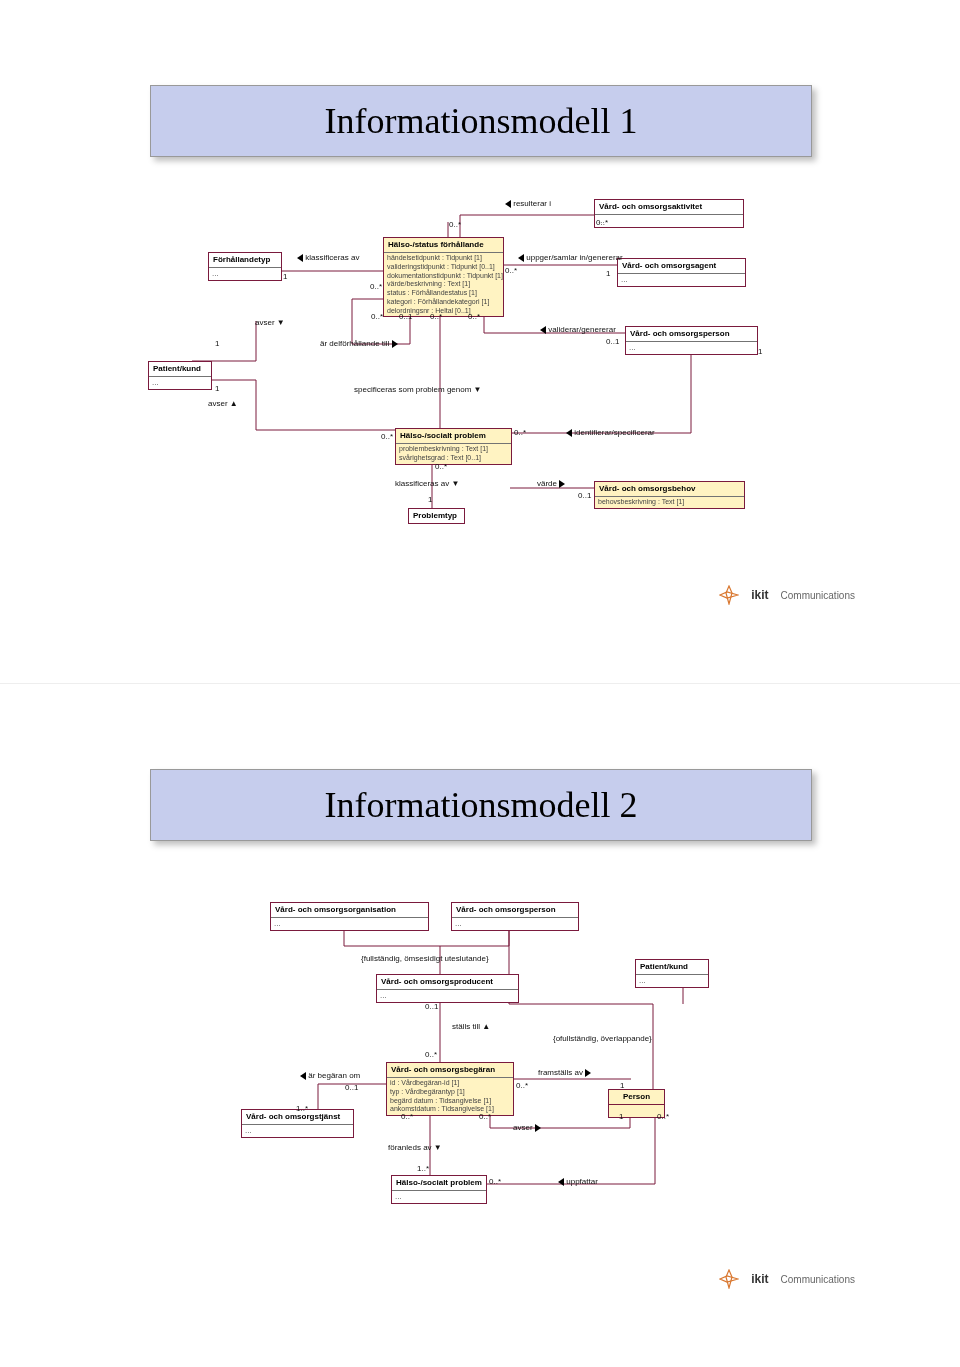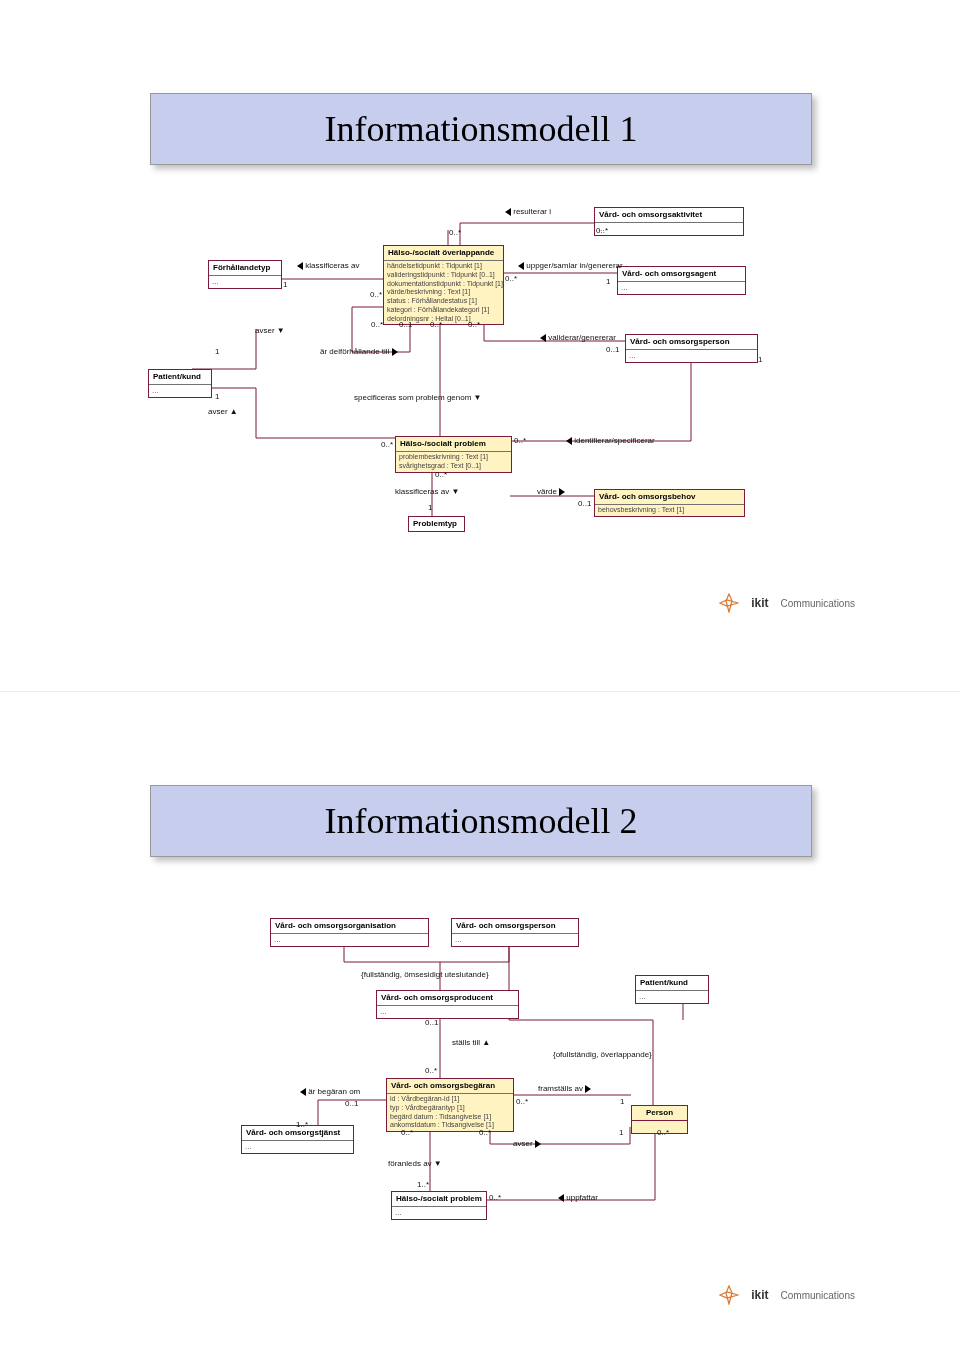--- a/index.html
+++ b/index.html
@@ -1,16 +1,16 @@
 <!DOCTYPE html>
 <html><head>
 <meta charset="utf-8">
 <style>
   html,body{margin:0;padding:0;background:#fff;font-family:Arial,Helvetica,sans-serif;}
-  .page{width:960px;height:683px;position:relative;border-bottom:1px solid #eee;margin:8px auto;}
+  .page{width:960px;height:683px;position:relative;border-bottom:1px solid #eee;margin:0 auto;}
   .title-bar{
     position:absolute;left:150px;top:85px;width:660px;height:70px;
     background:#c6cded;border:1px solid #999;
     box-shadow:4px 4px 6px rgba(0,0,0,0.25);
     display:flex;align-items:center;justify-content:center;
     font-family:'Times New Roman',serif;font-size:36px;
   }
   .stage{position:absolute;left:0;top:0;right:0;bottom:0;}
   .box{
     position:absolute;border:1px solid #7a1a3d;background:#fff;
@@ -71,21 +71,21 @@
       <div class="hd">Förhållandetyp</div>
       <div class="bd">...</div>
     </div>
 
     <div class="box" style="left:148px;top:361px;width:62px">
       <div class="hd">Patient/kund</div>
       <div class="bd">...</div>
     </div>
 
     <div class="box yellow" style="left:383px;top:237px;width:119px">
-      <div class="hd">Hälso-/socialt överlappande</div>
+      <div class="hd">Hälso-/status förhållande</div>
       <div class="bd" style="font-size:7px">händelsetidpunkt : Tidpunkt [1]
 valideringstidpunkt : Tidpunkt [0..1]
 dokumentationstidpunkt : Tidpunkt [1]
 värde/beskrivning : Text [1]
 status : Förhållandestatus [1]
 kategori : Förhållandekategori [1]
 delordningsnr : Heltal [0..1]</div>
     </div>
 
     <div class="box" style="left:594px;top:199px;width:148px">
@@ -219,21 +219,21 @@
     </div>
 
     <div class="box yellow" style="left:386px;top:378px;width:126px">
       <div class="hd">Vård- och omsorgsbegäran</div>
       <div class="bd" style="font-size:7px">id : Vårdbegäran-id [1]
 typ : Vårdbegärantyp [1]
 begärd datum : Tidsangivelse [1]
 ankomstdatum : Tidsangivelse [1]</div>
     </div>
 
-    <div class="box yellow" style="left:631px;top:405px;width:55px">
+    <div class="box yellow" style="left:608px;top:405px;width:55px">
       <div class="hd" style="text-align:center;border-bottom:1px solid #7a1a3d">Person</div>
       <div class="bd">&nbsp;</div>
     </div>
 
     <div class="box" style="left:241px;top:425px;width:111px">
       <div class="hd">Vård- och omsorgstjänst</div>
       <div class="bd">...</div>
     </div>
 
     <div class="box" style="left:391px;top:491px;width:94px">

